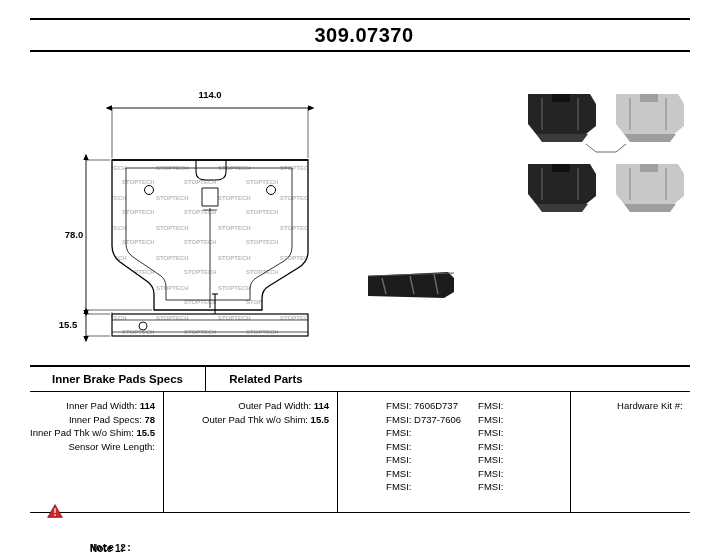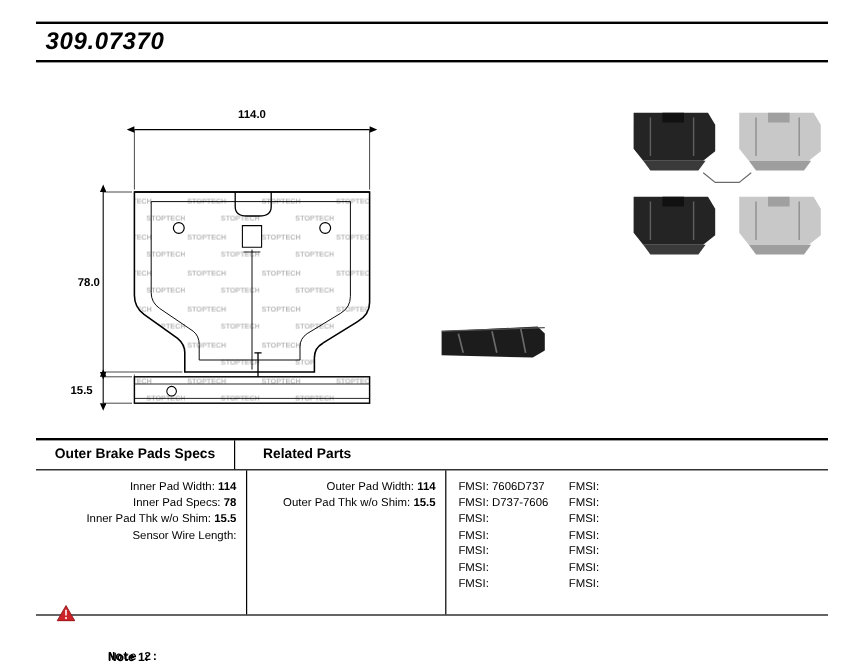--- a/index.html
+++ b/index.html
@@ -25,23 +25,22 @@
   .header {
     position: absolute;
     left: 30px;
     top: 18px;
     width: 660px;
     height: 34px;
     border-top: 2px solid #000;
     border-bottom: 2px solid #000;
     display: flex;
     align-items: center;
-    justify-content: flex-start;
+    justify-content: center;
     box-sizing: border-box;
-    font-style: italic;
   }
   .part-number {
     font-size: 20px;
     font-weight: bold;
     letter-spacing: 0.5px;
     padding-left: 8px;
   }
   .part-type {
     font-size: 18px;
     font-weight: bold;
@@ -69,20 +68,21 @@
     border-bottom: 1px solid #000;
     box-sizing: border-box;
   }
   .specs-header {
     display: flex;
     border-bottom: 1px solid #000;
   }
   .specs-body {
     display: flex;
     min-height: 120px;
+    gap: 38px;
   }
   .col {
     box-sizing: border-box;
     border-right: 1px solid #000;
   }
   .col:last-child { border-right: none; }
   .col-inner { width: 176px; }
   .col-outer { width: 166px; }
   .col-fmsi  { width: 198px; }
   .col-related { width: 120px; }
@@ -280,22 +280,22 @@
         <path d="M636,100 L636,132" stroke="#8f8f8f" stroke-width="1.2"></path>
         <path d="M610,96 L610,104 L628,104 L628,96" fill="#a0a0a0"></path>
 
         <path d="M556,76 L566,84 L586,84 L596,76" fill="none" stroke="#6a6a6a" stroke-width="1"></path>
       </g>
     </svg>
   </div>
 
   <div class="specs">
     <div class="specs-header">
-      <div class="col col-outer">
-        <div class="col-title">Outer Brake Pads Specs</div>
+      <div class="col col-inner">
+        <div class="col-title">Inner Brake Pads Specs</div>
       </div>
       <div class="col col-related">
         <div class="col-title">Related Parts</div>
       </div>
     </div>
 
     <div class="specs-body">
 
       <div class="col col-inner">
         <div class="spec-row">
@@ -343,20 +343,23 @@
             <div>FMSI:</div>
             <div>FMSI:</div>
             <div>FMSI:</div>
             <div>FMSI:</div>
             <div>FMSI:</div>
             <div>FMSI:</div>
           </div>
         </div>
       </div>
 
+      <div class="col col-related">
+        <div class="related-row">Hardware Kit #:</div>
+      </div>
     </div>
   </div>
 
   <div class="notes">
     <svg class="warn-icon" viewBox="0 0 16 14">
       <path d="M8,0.6 L15.4,13.4 L0.6,13.4 Z" fill="#cc2229" stroke="#8a1419" stroke-width="0.7"></path>
       <path d="M8,4.2 L8,9.0" stroke="#ffffff" stroke-width="1.3"></path>
       <circle cx="8" cy="11.1" r="0.85" fill="#ffffff"></circle>
     </svg>
     <div class="note-line note-1">Note 1:</div>

